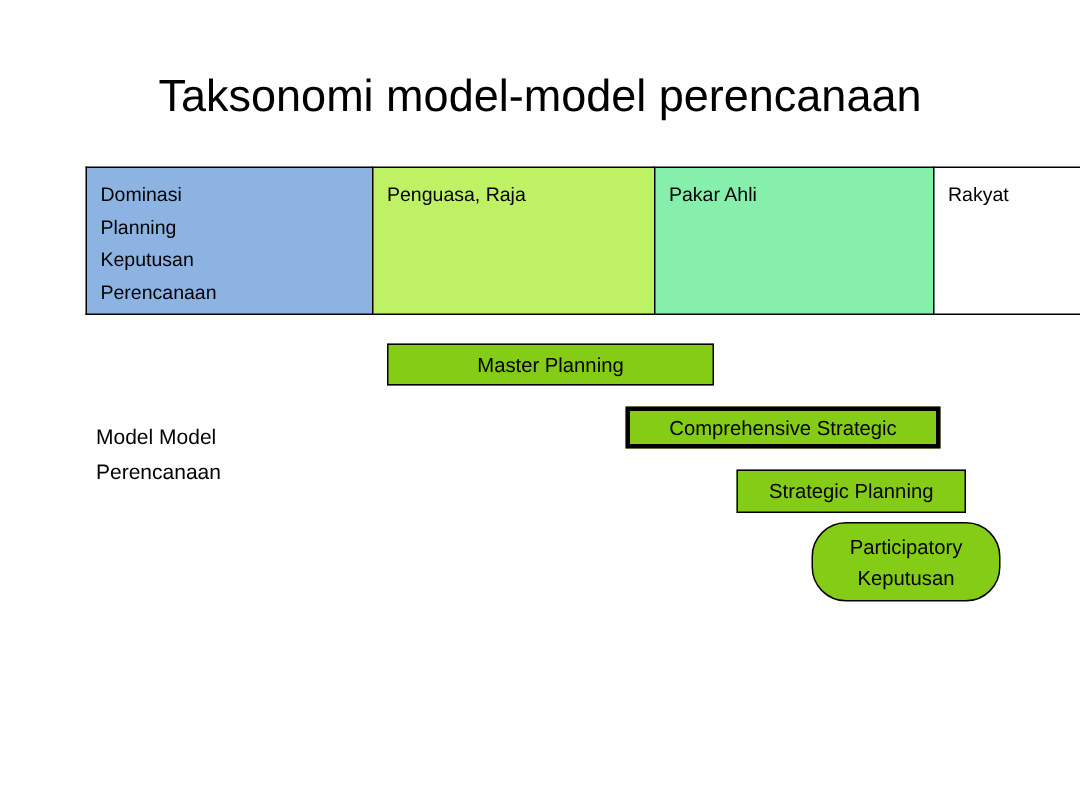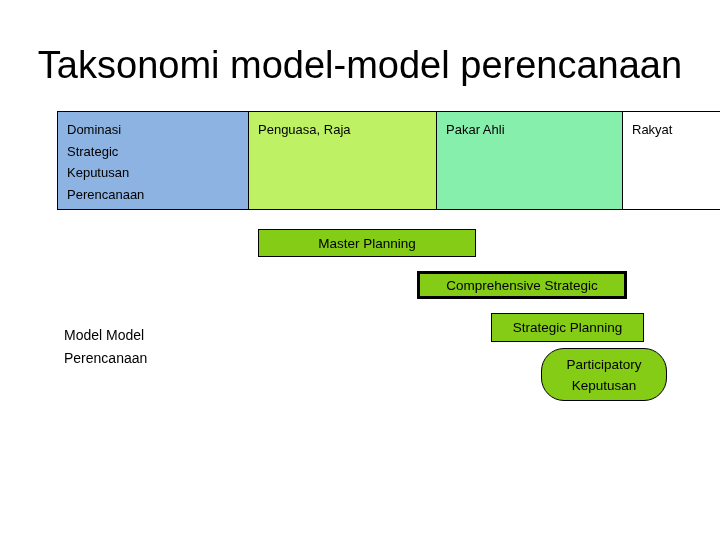--- a/index.html
+++ b/index.html
@@ -16,21 +16,21 @@
     color: #000000;
   }
 
   
   #slide-title {
     position: absolute;
     left: 0;
     top: 48px;
     width: 720px;
     text-align: center;
-    font-size: 38px;
+    font-size: 30px;
     line-height: 34px;
     font-weight: 400;
     color: #000000;
     white-space: nowrap;
   }
 
   
   #taxonomy-table {
     position: absolute;
     left: 57px;
@@ -55,21 +55,20 @@
   .cell-line { display: block; white-space: pre; }
 
   
   #models-caption {
     position: absolute;
     left: 64px;
     top: 280px;
     width: 190px;
     font-size: 14px;
     line-height: 23px;
-    margin-top: 44px;
   }
   #models-caption .cap-line { display: block; white-space: pre; }
 
   
   .plan-box {
     position: absolute;
     box-sizing: border-box;
     background: #84cc16;
     border: 1px solid #000000;
     display: flex;
@@ -112,21 +111,21 @@
 </head>
 <body>
 
 <div id="slide-title">Taksonomi model-model perencanaan</div>
 
 <table id="taxonomy-table">
   <tbody>
     <tr>
       <td class="col-0">
         <span class="cell-line">Dominasi</span>
-        <span class="cell-line">Strategic</span>
+        <span class="cell-line">Planning</span>
         <span class="cell-line">Keputusan</span>
         <span class="cell-line">Perencanaan</span>
       </td>
       <td class="col-1">
         <span class="cell-line">Penguasa, Raja</span>
       </td>
       <td class="col-2">
         <span class="cell-line">Pakar Ahli</span>
       </td>
       <td class="col-3">

